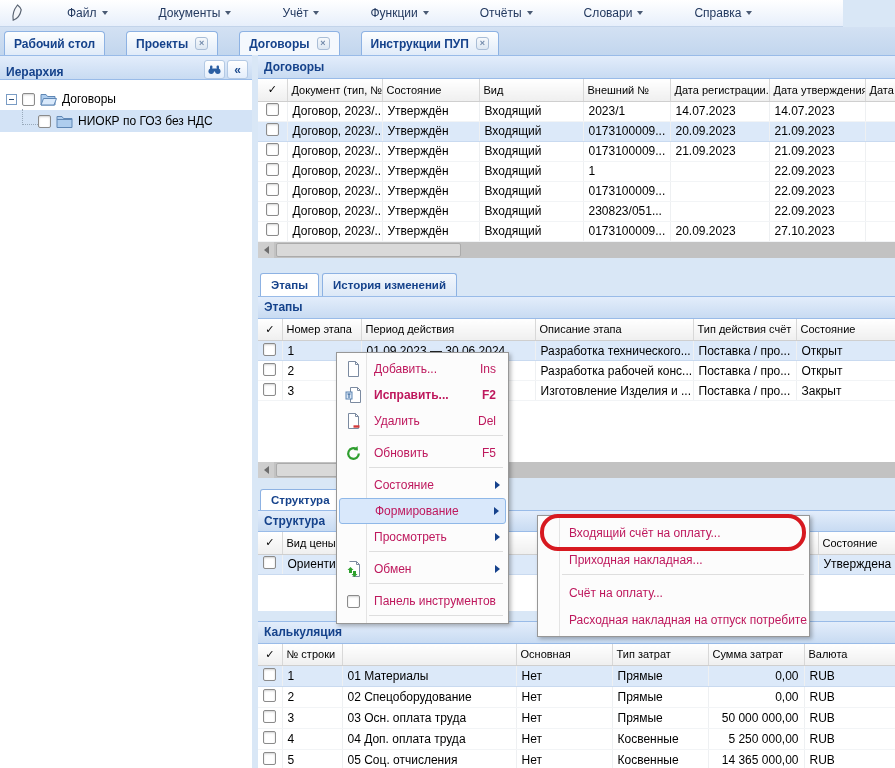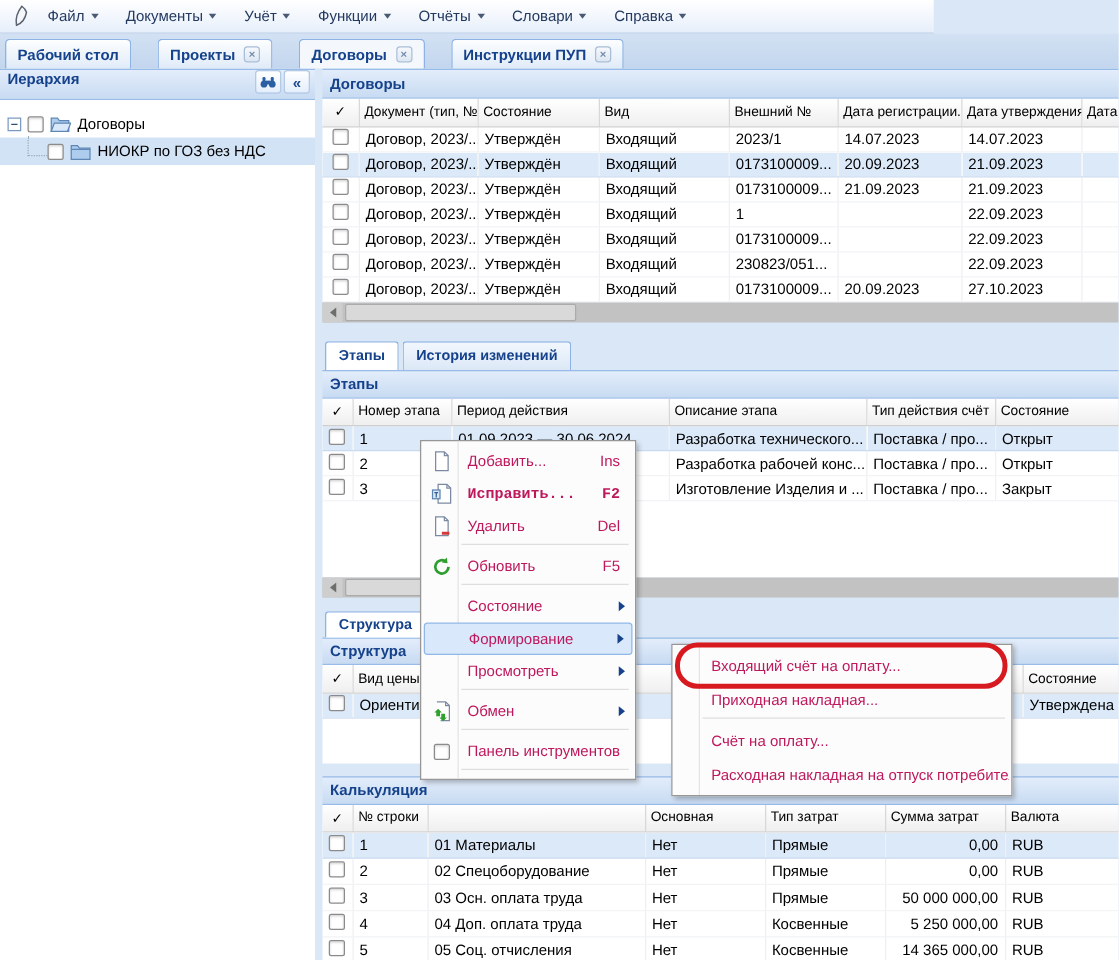--- a/index.html
+++ b/index.html
@@ -1,44 +1,44 @@
 <!DOCTYPE html>
 <html><head>
 <meta charset="utf-8">
 <style>
   * { margin:0; padding:0; box-sizing:border-box; }
   html,body { width:895px; height:768px; overflow:hidden; }
   body { font-family:"Liberation Sans", sans-serif; font-size:12px; color:#000; }
   .app { position:relative; width:895px; height:768px; background:#d9e7f6; overflow:hidden; }
 
   
-  .menubar { position:absolute; left:0; top:0; width:747px; height:27px;
+  .menubar { position:absolute; left:0; top:0; width:843px; height:27px;
     background:linear-gradient(#ffffff,#e7effb); border-bottom:1px solid #c3d4ea;
-    display:flex; align-items:center; padding-left:6px; }
+    display:flex; align-items:center; padding-left:6px;gap:29px; }
   .logo { width:22px; display:inline-flex; justify-content:center; }
   .mitem { color:#23395f; padding:0 12px 0 10px; height:22px; display:inline-flex; align-items:center; cursor:default; }
   .mitem .dd { width:0; height:0; border-left:3.5px solid transparent; border-right:3.5px solid transparent;
     border-top:4px solid #4a5a74; margin-left:5px; }
 
   
   .tabbar { position:absolute; left:0; top:27px; width:895px; height:28px;
     background:linear-gradient(#d3e1f3,#c2d6ee); display:flex; align-items:flex-end; padding-left:4px; }
   .mtab { height:24px; margin-right:21px; padding:0 9px; display:flex; align-items:center;
     border:1px solid #8db2e3; border-bottom:none; border-radius:4px 4px 0 0;
     background:linear-gradient(#fdfefe,#e0ebf9); color:#15428b; font-weight:bold; }
   .mtab.active { background:#f4f8fd; }
   .tclose { width:13px; height:13px; margin-left:7px; border:1px solid #a9bdd6; border-radius:3px;
     background:linear-gradient(#f6f9fc,#dde7f2); color:#7088a9; font-size:9px; line-height:11px;
     text-align:center; font-weight:bold; }
 
   
   .sidebar { position:absolute; left:0; top:55px; width:252px; height:713px; background:#fff;
     border-top:1px solid #99bbe8; }
   .phead { height:24px; background:linear-gradient(#e3edfb,#c8dbf2); border-bottom:1px solid #99bbe8;
-    display:flex; align-items:flex-start; padding:0 4px 0 6px; }
+    display:flex; align-items:flex-end; padding:0 4px 0 6px; }
   .ptitle { color:#15428b; font-weight:bold; font-size:12px; white-space:nowrap; overflow:hidden; }
   .htools { margin-left:auto; display:flex; gap:2px; }
   .hbtn { width:21px; height:19px; border:1px solid #b3c9e4; border-radius:3px;
     background:linear-gradient(#ffffff,#e4eefb); display:flex; align-items:center; justify-content:center;
     color:#1e4c8f; font-weight:bold; font-size:12px; line-height:1; }
   .tree { padding-top:8px; }
   .trow { height:22px; display:flex; align-items:center; white-space:nowrap; }
   .trow.selected { background:#d3e3f6; }
   .expander { width:11px; height:11px; border:1px solid #7a9cc4; background:#fff; margin:0 5px 0 6px;
     position:relative; flex:none; }
@@ -89,21 +89,21 @@
   .menu { position:absolute; z-index:50; background:#fcfcfc; border:1px solid #979797;
     box-shadow:2px 2px 4px rgba(0,0,0,.28); padding:3px 2px; }
   .menu::before { content:""; position:absolute; left:29px; top:0; bottom:0; width:1px; background:#e4e4e4; }
   .ctx { left:336px; top:352px; width:173px; }
   .sub { left:537px; top:515px; width:273px; z-index:60; }
   .sub::before { left:21px; }
   .mi { height:26px; display:flex; align-items:center; position:relative; padding-left:5px; color:#be185d; }
   .mi .micon { width:18px; height:18px; flex:none; display:flex; align-items:center; justify-content:center; }
   .mi .mlabel { margin-left:12px; white-space:nowrap; overflow:hidden; }
   .mi .mshort { margin-left:auto; padding-right:10px; }
-  .mi.bold .mlabel, .mi.bold .mshort { font-weight:bold;font-family:Liberation Mono, monospace; }
+  .mi.bold .mlabel, .mi.bold .mshort { font-weight:bold; }
   .mi .marr { position:absolute; right:6px; width:0; height:0; border-top:4px solid transparent;
     border-bottom:4px solid transparent; border-left:5px solid #16428c; }
   .mi.hl { background:#d9e8fb; border:1px solid #8fb8e8; border-radius:3px; height:26px; }
   .msep { height:4px; margin:1px 3px 1px 30px; border-top:1px solid #dedede; }
   .sub .mi { height:27px; }
   .sub .mi .mlabel { margin-left:24px; }
   .sub .msep { margin-left:22px; }
 
   .red-oval { position:absolute; z-index:70; left:540px; top:514px; width:266px; height:37px;
     border:4px solid #d71920; border-radius:18px; pointer-events:none; }

